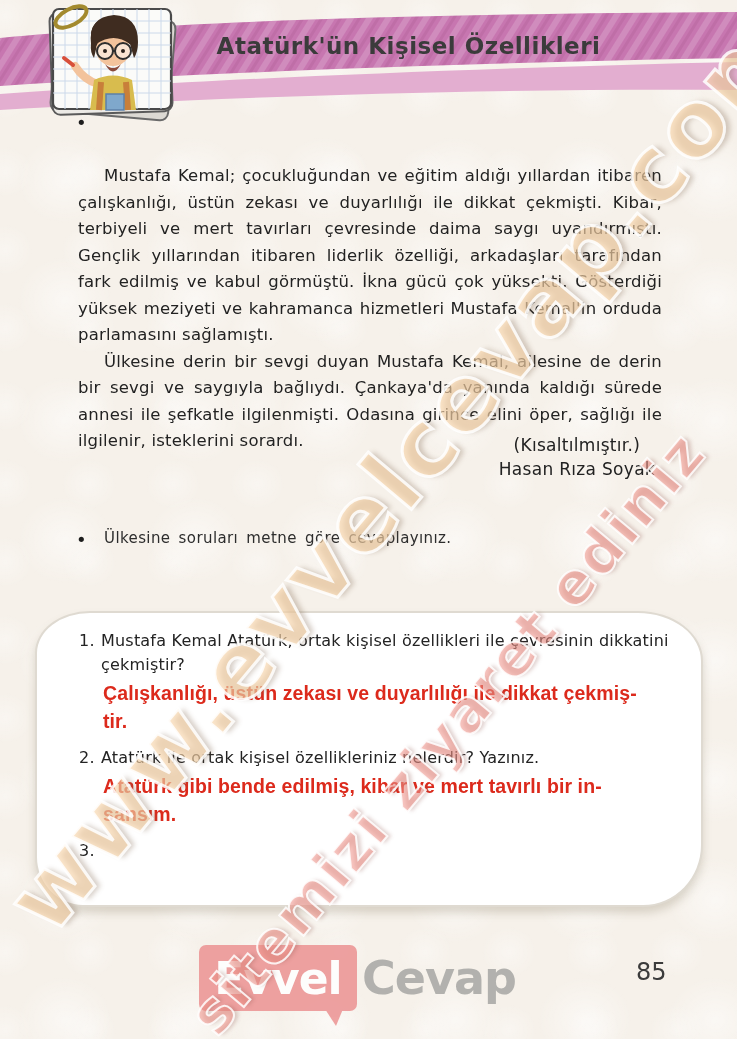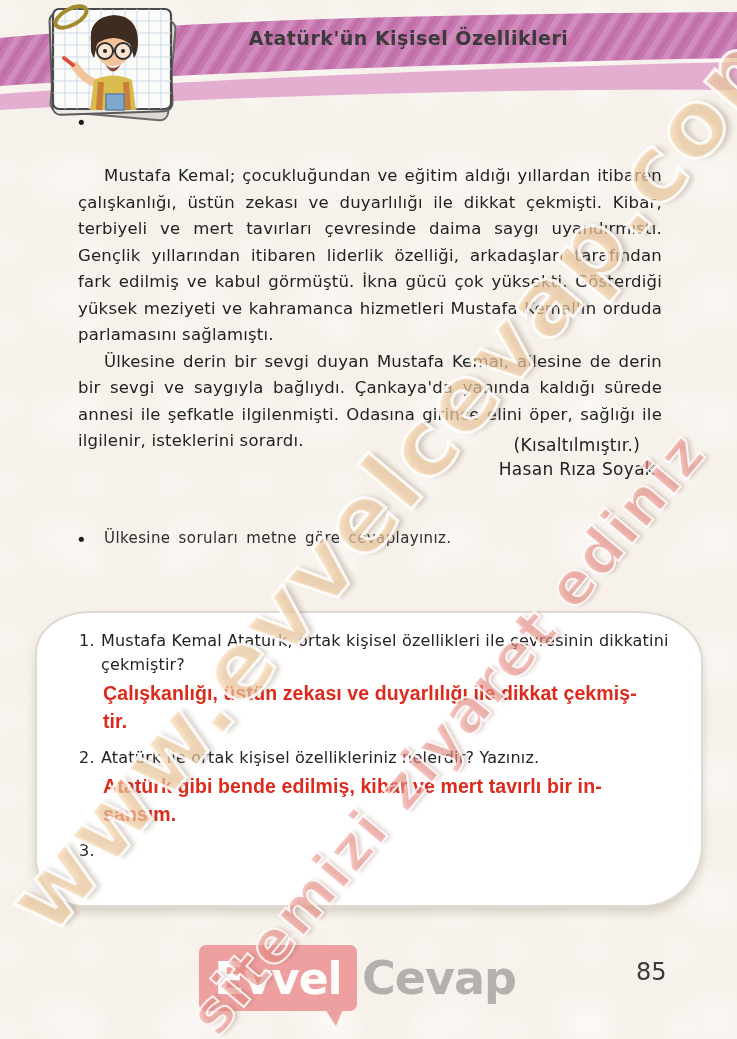--- a/index.html
+++ b/index.html
@@ -11,22 +11,22 @@
     background-image:
       radial-gradient(closest-side, rgba(255,255,255,.5), rgba(255,255,255,0) 72%),
       radial-gradient(closest-side, rgba(255,255,255,.35), rgba(255,255,255,0) 65%);
     background-size:130px 120px, 84px 78px;
     background-position:0 0, 47px 55px;
     color:#2d2d2d;
   }
   
   .banner-svg { position:absolute; left:0; top:0; width:737px; height:120px; }
   .banner-title {
-    position:absolute; left:90px; right:10px; top:27px; text-align:center;
-    font-size:19px; font-weight:600; color:#3b3b3b; letter-spacing:.5px;
+    position:absolute; left:90px; right:10px; top:33px; text-align:center;
+    font-size:23px; font-weight:600; color:#3b3b3b; letter-spacing:.5px;
   }
   .notepad { position:absolute; left:28px; top:0; width:164px; height:128px; }
   
   .bullet-line { position:absolute; display:flex; align-items:flex-start; }
   .bullet-line .dot { width:30px; font-size:18px; color:#1d1d1d; padding-left:2px; }
   .bullet-one { left:74px; top:112px; font-size:16px; letter-spacing:.5px; word-spacing:3px; }
   .bullet-two { left:74px; top:529px; font-size:15px; letter-spacing:.4px; word-spacing:3px; }
   
   .reading { position:absolute; left:78px; top:163px; width:584px; }
   .reading p {

